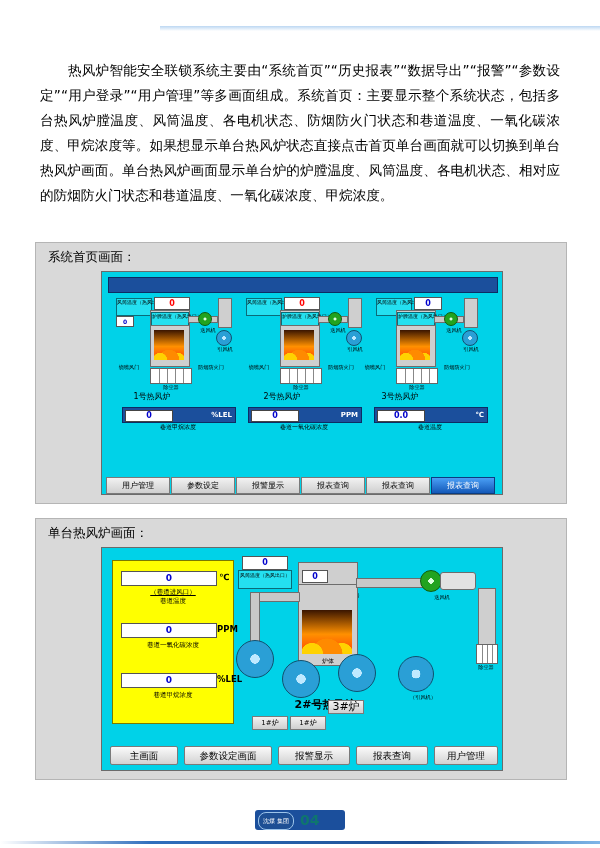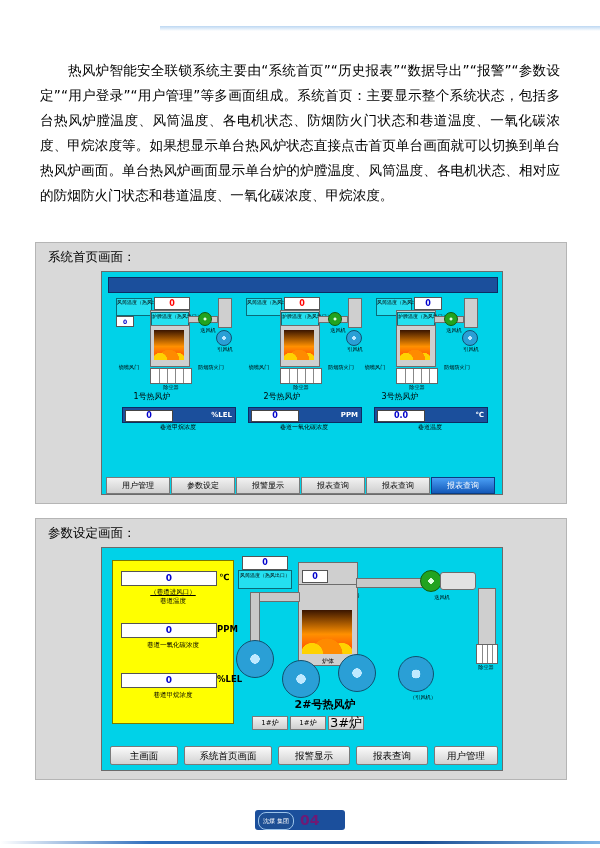--- a/index.html
+++ b/index.html
@@ -142,21 +142,21 @@
     position:absolute;left:255px;top:12px;width:90px;height:20px;
     background:#1b4f9c;border-radius:3px;
   }
   .footer .logo{
     position:absolute;left:258px;top:14px;width:34px;height:16px;
     background:#1d4f94;border:1px solid #9cc4ea;border-radius:8px;
     color:#fff;font-size:6px;line-height:16px;text-align:center;
   }
   .footer .pg{
     position:absolute;left:300px;top:12px;width:40px;height:20px;
-    color:#701a75;font-size:14px;font-weight:bold;line-height:20px;text-align:left;
+    color:#0f766e;font-size:14px;font-weight:bold;line-height:20px;text-align:left;
   }
   .footer .line{
     position:absolute;left:0;bottom:4px;width:600px;height:3px;
     background:linear-gradient(to right,#ffffff,#2f6fbd 25%,#1d4f94 70%,#7fb6e8);
   }
 </style>
 </head>
 <body>
 
 <div class="header">
@@ -293,21 +293,21 @@
       <div class="btn" style="left:69px;width:62px;">参数设定</div>
       <div class="btn" style="left:134px;width:62px;">报警显示</div>
       <div class="btn" style="left:199px;width:62px;">报表查询</div>
       <div class="btn" style="left:264px;width:62px;">报表查询</div>
       <div class="btn sel" style="left:329px;width:62px;">报表查询</div>
     </div>
   </div>
 </div>
 
 <div class="panel" id="panel2">
-  <div class="panel-label">参数设定画面：</div>
+  <div class="panel-label">单台热风炉画面：</div>
 
   <div class="screen" id="screen2">
 
     <div class="yellowbox" style="left:10px;top:12px;width:120px;height:162px;">
       <div class="ybrow" style="top:10px;">0</div>
       <div class="yunit" style="left:106px;top:11px;">℃</div>
       <div class="ycap" style="left:5px;top:27px;text-decoration:underline;">（巷道进风口）</div>
       <div class="ycap" style="left:5px;top:36px;">巷道温度</div>
 
       <div class="ybrow" style="top:62px;">0</div>
@@ -350,25 +350,25 @@
     <div class="fan" style="left:134px;top:92px;width:36px;height:36px;"></div>
     <div class="fan" style="left:180px;top:112px;width:36px;height:36px;"></div>
     <div class="fan" style="left:236px;top:106px;width:36px;height:36px;"></div>
     <div class="fan" style="left:296px;top:108px;width:34px;height:34px;"></div>
     <div class="lbl" style="left:296px;top:146px;width:50px;">（引风机）</div>
 
     <div class="lbl" style="left:168px;top:150px;width:110px;font-size:11px;line-height:13px;font-weight:bold;">2#号热风炉</div>
 
     <div class="btn" style="left:150px;top:168px;width:34px;height:12px;line-height:12px;font-size:7px;">1#炉</div>
     <div class="btn" style="left:188px;top:168px;width:34px;height:12px;line-height:12px;font-size:7px;">1#炉</div>
-    <div class="btn" style="left:226px;top:168px;width:34px;height:12px;line-height:12px;font-size:13px;">3#炉</div>
+    <div class="btn" style="left:226px;top:152px;width:34px;height:12px;line-height:12px;font-size:11px;">3#炉</div>
 
     <div class="btnrow" style="height:24px;bottom:4px;">
       <div class="btn2" style="left:8px;width:66px;top:4px;">主画面</div>
-      <div class="btn2" style="left:82px;width:86px;top:4px;">系统首页画面</div>
+      <div class="btn2" style="left:82px;width:86px;top:4px;">参数设定画面</div>
       <div class="btn2" style="left:176px;width:70px;top:4px;">报警显示</div>
       <div class="btn2" style="left:254px;width:70px;top:4px;">报表查询</div>
       <div class="btn2" style="left:332px;width:62px;top:4px;">用户管理</div>
     </div>
   </div>
 </div>
 
 <div class="footer">
   <div class="pill"></div>
   <div class="logo">沈煤 集团</div>

